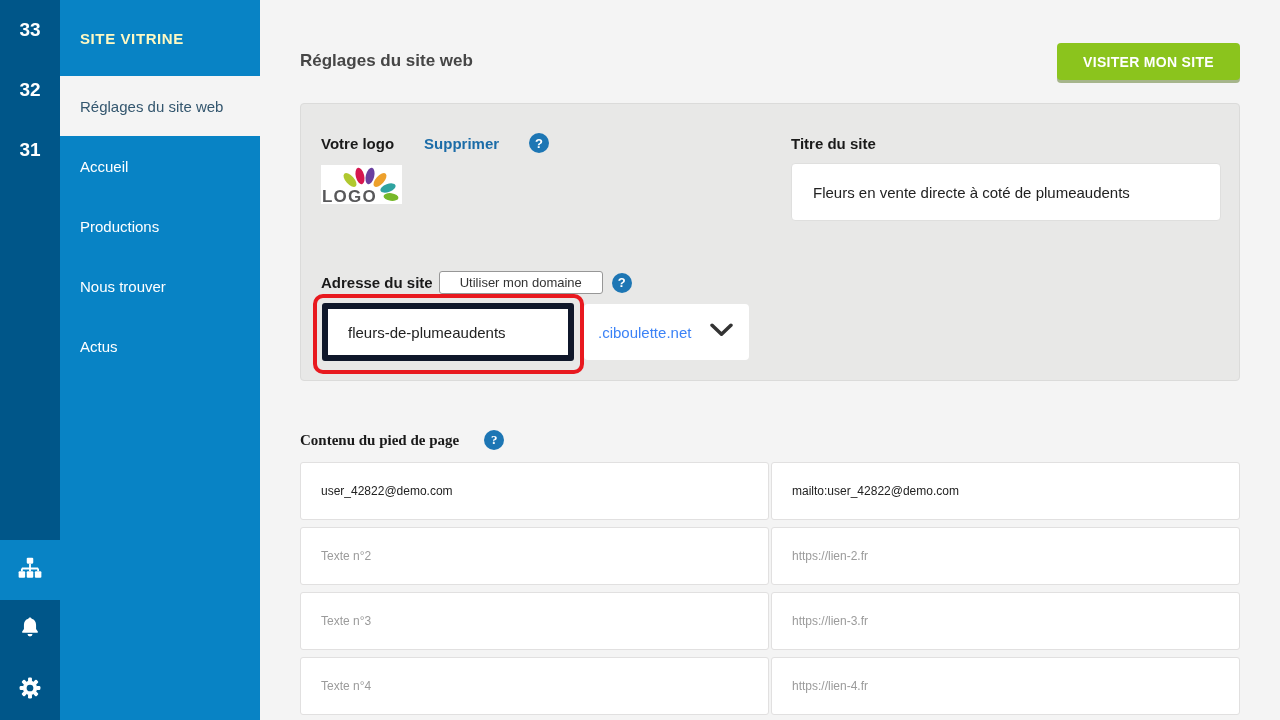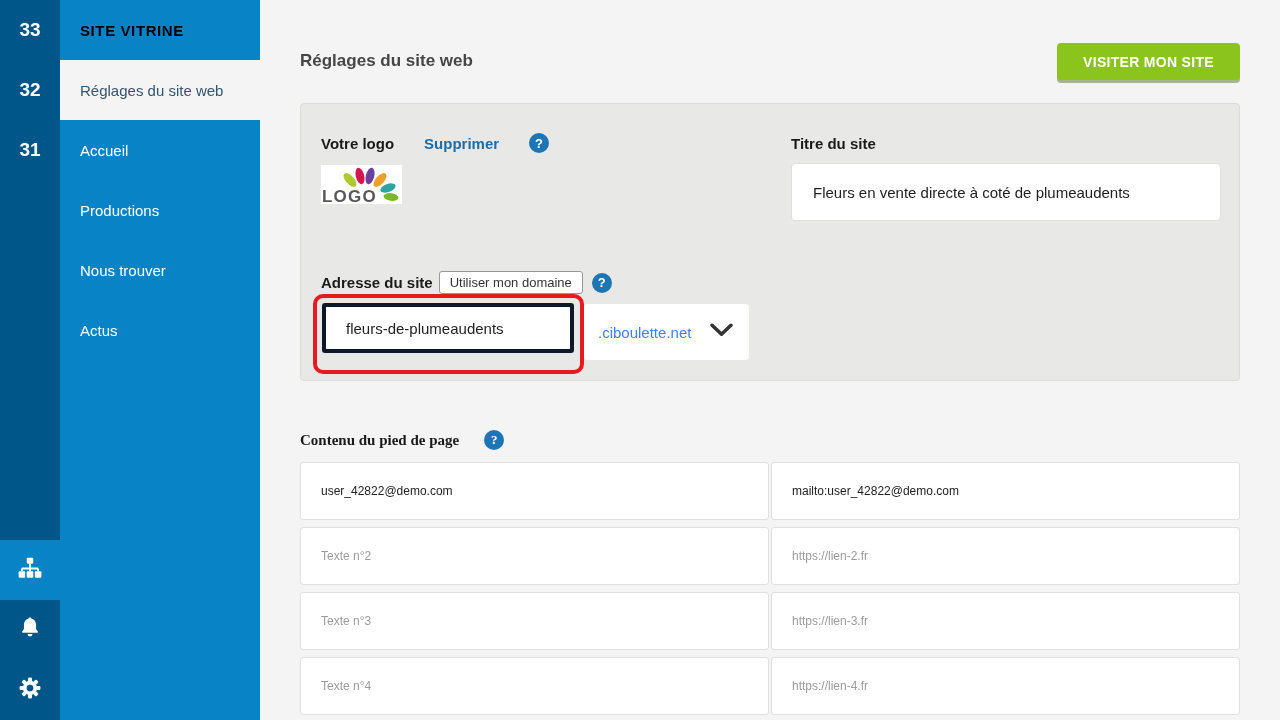--- a/index.html
+++ b/index.html
@@ -20,22 +20,22 @@
   }
   .rail-icon {
     position: absolute; left: 0; width: 60px; height: 60px;
     display: flex; align-items: center; justify-content: center; cursor: pointer;
   }
   .rail-icon.active { background: #0883c5; }
 
   
   .menu { position: absolute; left: 60px; top: 0; width: 200px; height: 720px; background: #0883c5; z-index: 1; }
   .menu-header {
-    height: 60px; display: flex; align-items: center; padding: 12px 20px;
-    color: #000000; font-weight: 700; font-size: 15px; letter-spacing: 0.6px;
+    height: 76px; display: flex; align-items: center; padding: 12px 20px;
+    color: #fef9c3; font-weight: 700; font-size: 15px; letter-spacing: 0.6px;
   }
   .menu-item {
     height: 60px; display: flex; align-items: center; padding: 0 20px;
     color: #fff; font-size: 15px; cursor: pointer;
   }
   .menu-item.selected { background: #f4f4f4; color: #33566e; }
 
   
   .main { position: absolute; left: 260px; top: 0; width: 1020px; height: 720px; }
   .page-title { position: absolute; left: 40px; top: 51px; margin: 0; font-size: 17px; font-weight: 700; color: #464646; }
@@ -65,33 +65,33 @@
 
   .title-label { position: absolute; left: 490px; top: 31px; }
   .title-input {
     position: absolute; left: 490px; top: 59px; width: 430px; height: 58px;
     background: #fff; border: 1px solid #dfdfde; border-radius: 4px;
     padding: 0 15px 0 21px; font-size: 15px; color: #222; font-family: inherit;
   }
 
   .address-row { position: absolute; left: 20px; top: 167px; display: flex; align-items: center; }
   .domain-btn {
-    margin-left: 6px; height: 23px; padding: 0 10px;
+    margin-left: 6px; height: 23px; padding: 0 20px;
     background: #fff; border: 1px solid #979797; border-radius: 3px;
     font-size: 13px; color: #333; font-family: inherit; cursor: pointer;
   }
   .address-row .help { margin-left: 9px; }
 
   .red-annotation {
     position: absolute; left: 12px; top: 190px; width: 271px; height: 80px;
     border: 4px solid #e8191f; border-radius: 10px; pointer-events: none; z-index: 3;
   }
   .subdomain-input {
-    position: absolute; left: 21px; top: 199px; width: 252px; height: 50px;
-    background: #fff; border: 4px solid #0f172a; border-radius: 3px;
+    position: absolute; left: 21px; top: 199px; width: 252px; height: 58px;
+    background: #fff; border: 6px solid #0f172a; border-radius: 3px;
     padding: 0 10px 0 20px; font-size: 15px; color: #222; font-family: inherit; outline: none;
   }
   .domain-select {
     position: absolute; left: 283px; top: 200px; width: 165px; height: 56px;
     background: #fff; border-radius: 4px; display: flex; align-items: center;
     justify-content: space-between; padding: 0 16px 0 14px; cursor: pointer;
   }
   .domain-select .suffix { color: #3b82f6; font-size: 15px; }
 
   

